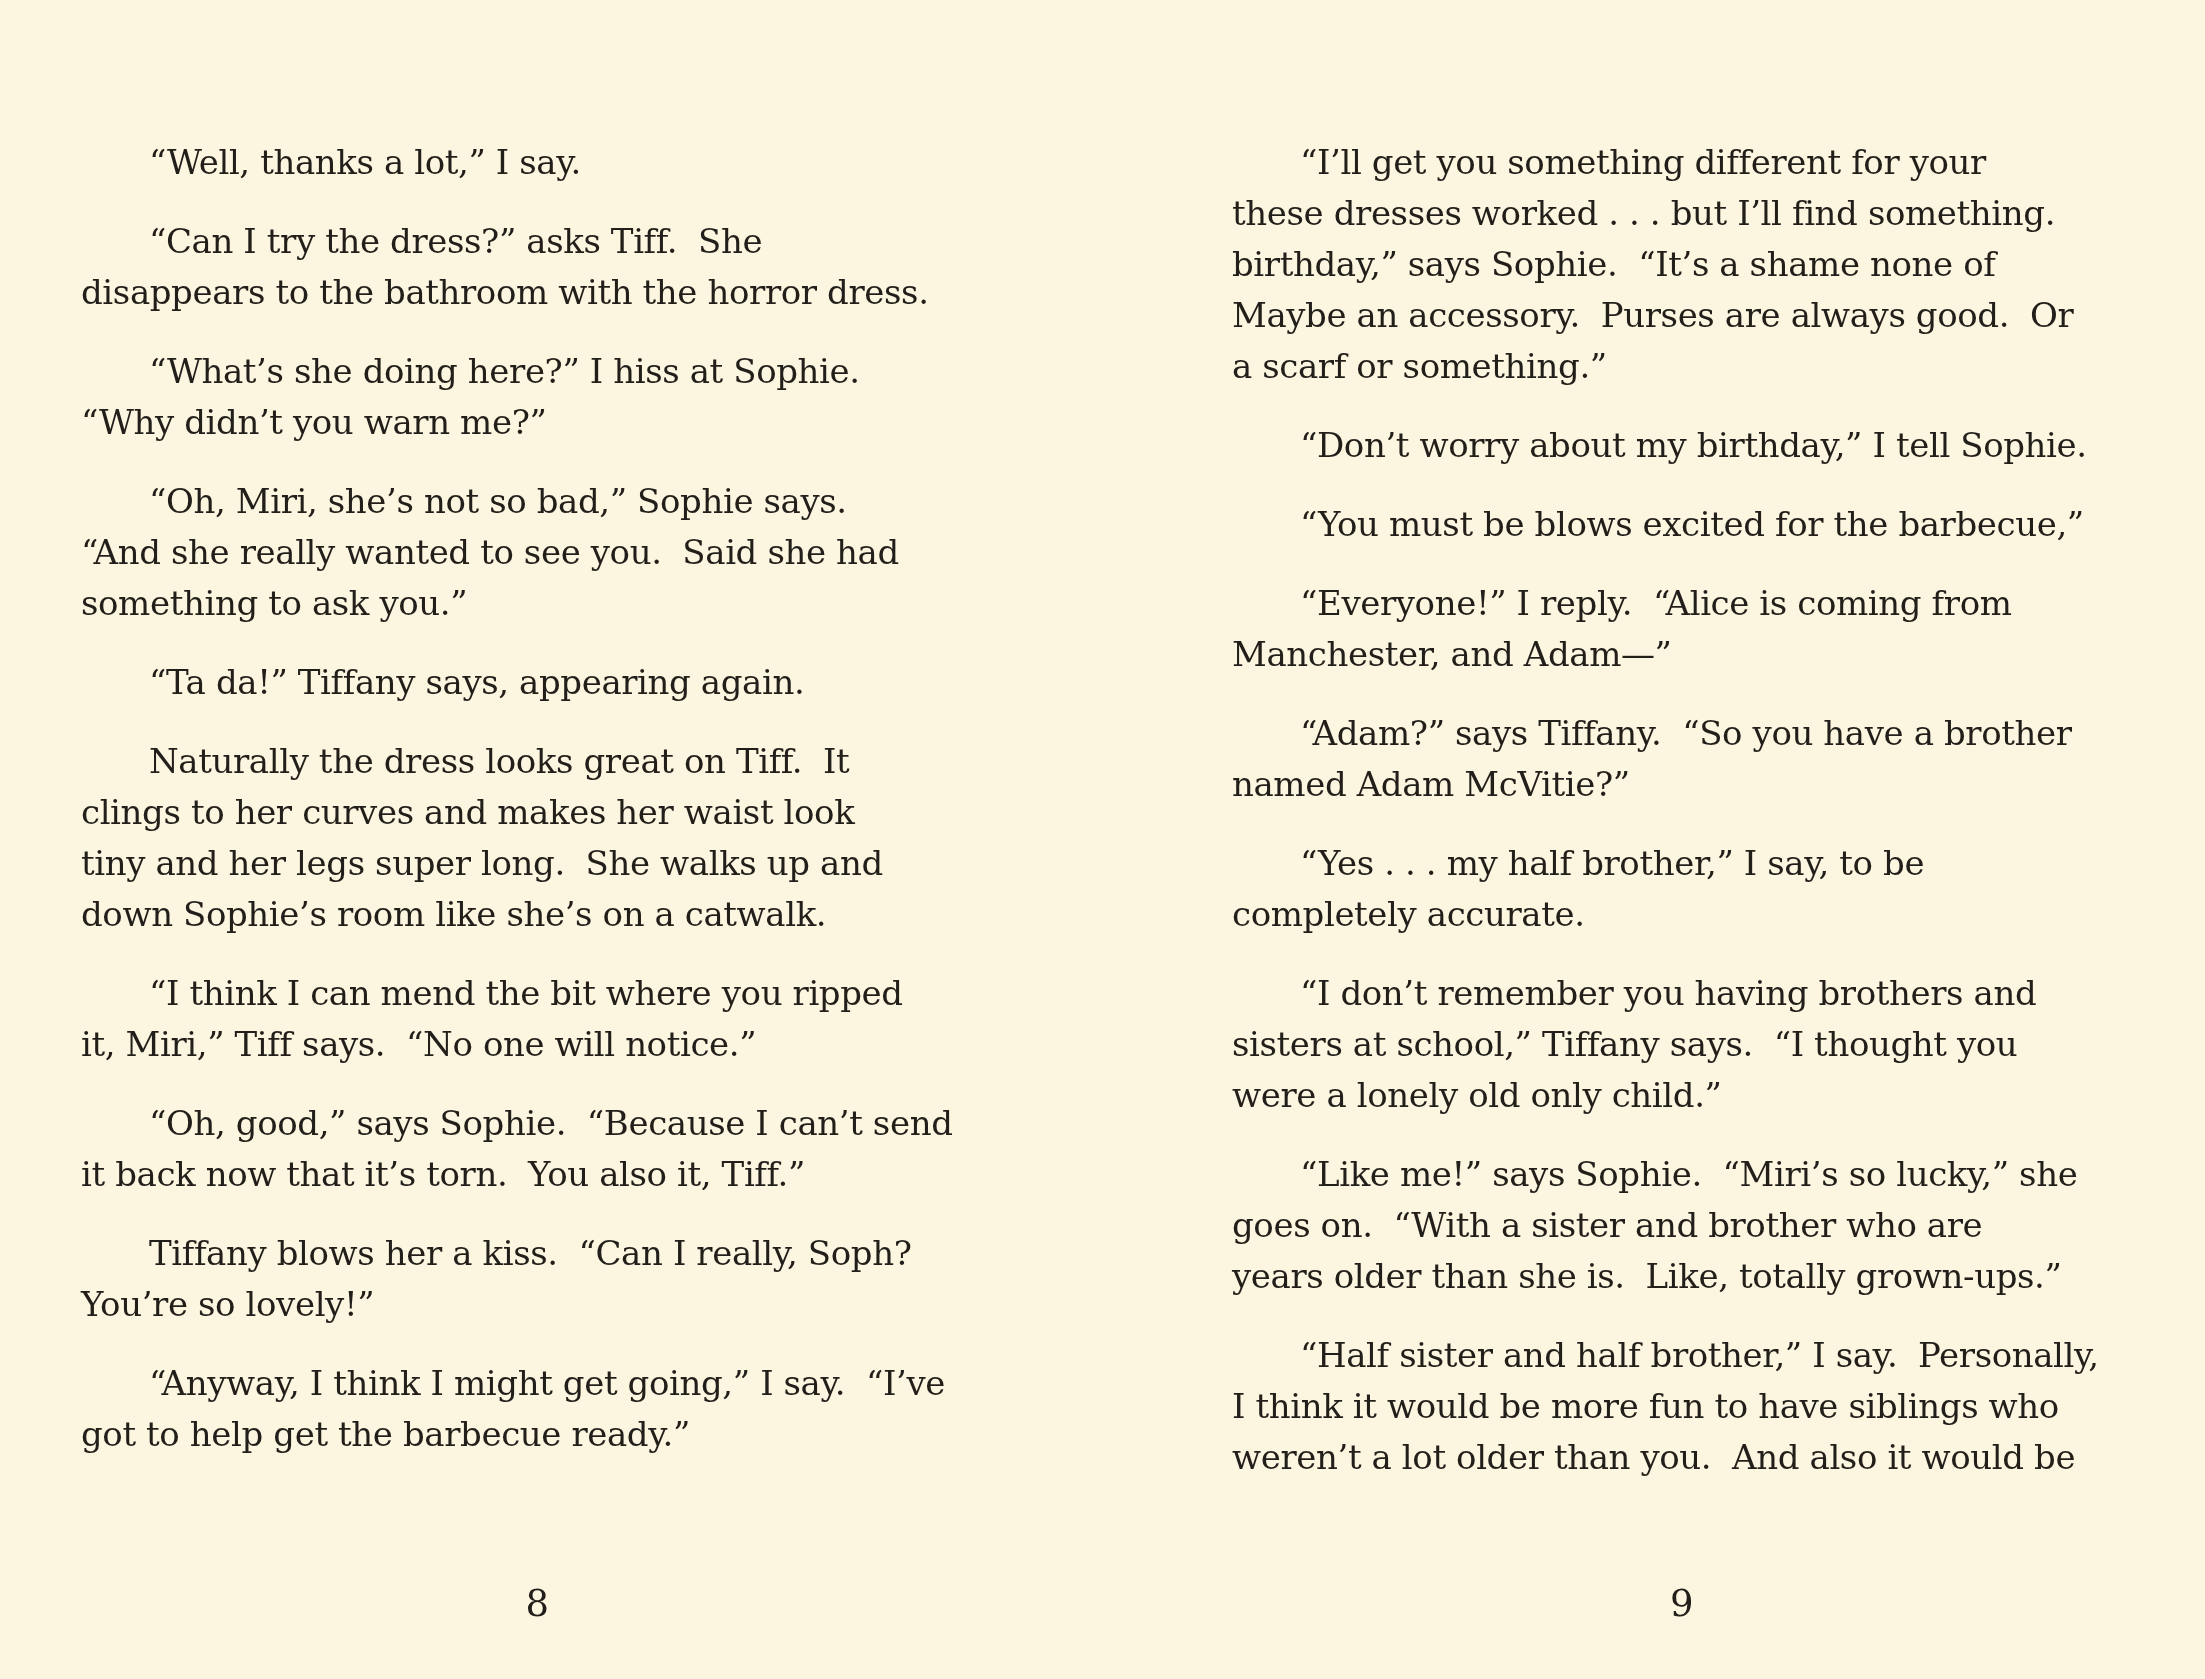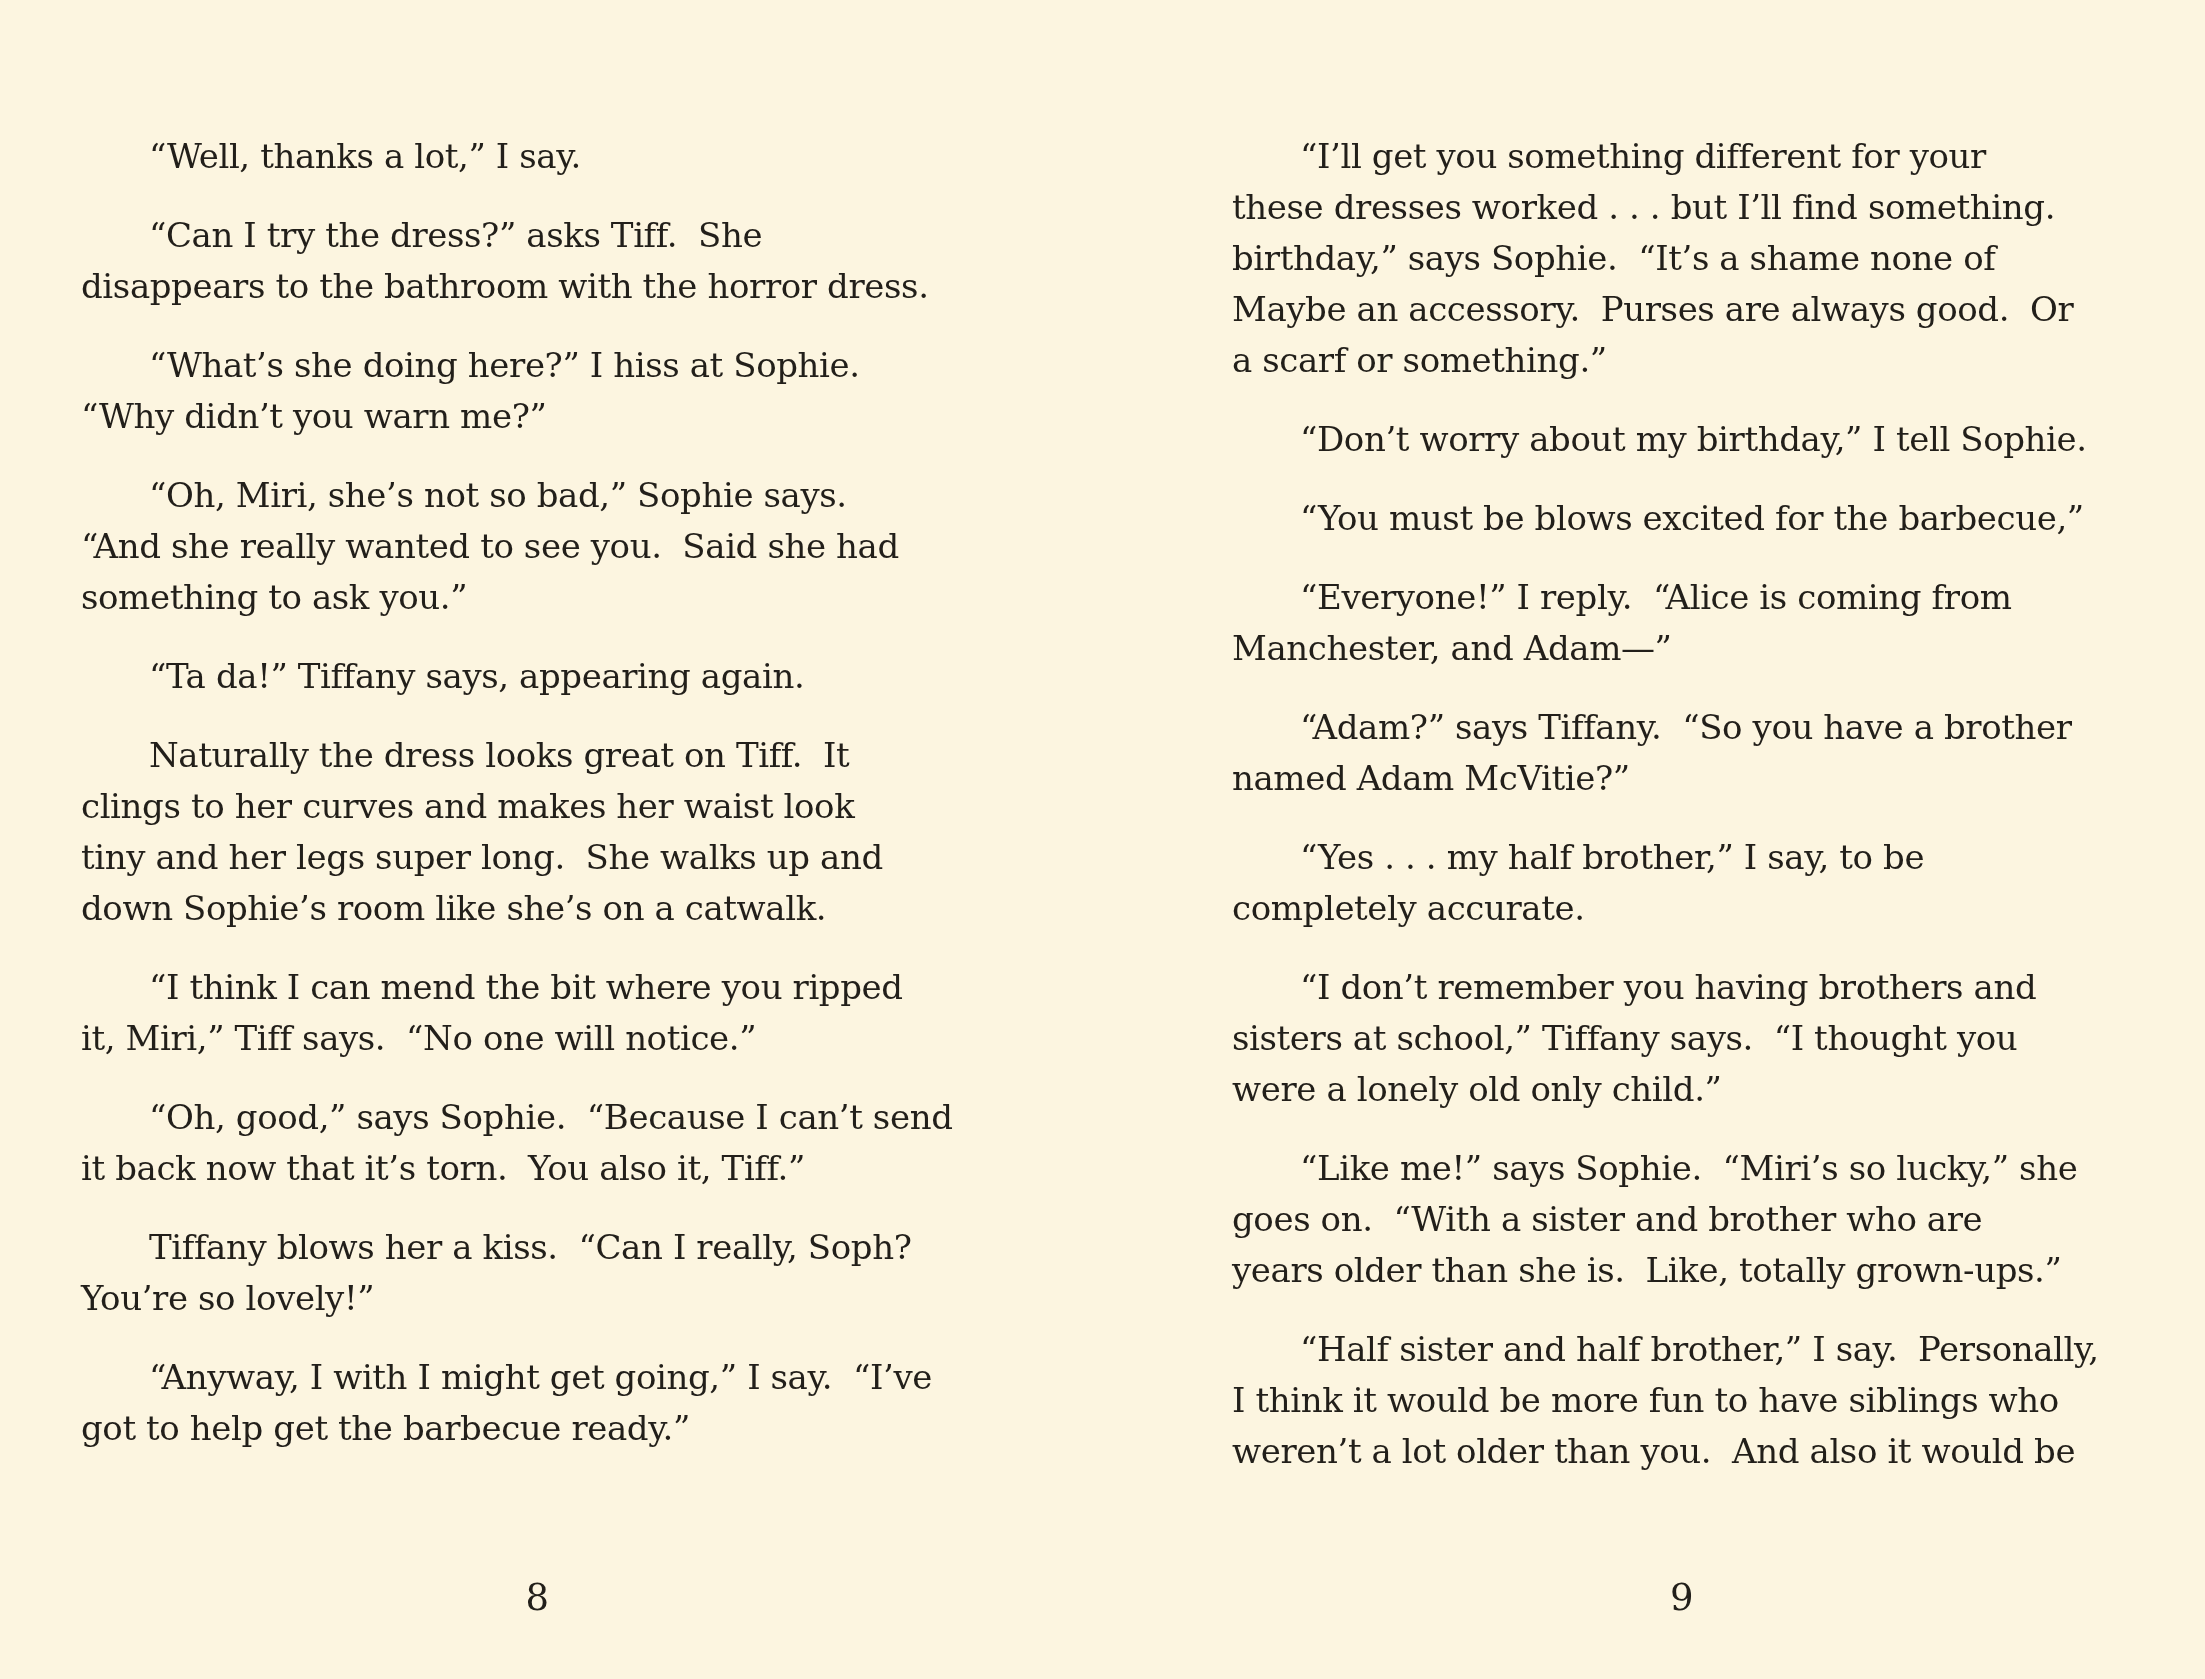--- a/index.html
+++ b/index.html
@@ -14,21 +14,21 @@
     background: #FCF5E0;
     color: #221F1A;
     font-family: "DejaVu Serif", "Liberation Serif", serif;
   }
   .spread {
     position: absolute;
     inset: 0;
   }
   .page {
     position: absolute;
-    top: 8px;
+    top: 14px;
     height: 1261px;
     text-decoration: underline;
   }
   .page.left  { left: 81px;  width: 912px; }
   .page.right { left: 1232px; width: 899px; }
   .text-block {
     position: absolute;
     top: 123px;
     left: 0;
     width: 100%;
@@ -97,21 +97,21 @@
         </p>
         <p class="para">
           <span class="line">“Oh, good,” says Sophie.  “Because I can’t send</span>
           <span class="line">it back now that it’s torn.  You also it, Tiff.”</span>
         </p>
         <p class="para">
           <span class="line">Tiffany blows her a kiss.  “Can I really, Soph?</span>
           <span class="line">You’re so lovely!”</span>
         </p>
         <p class="para">
-          <span class="line">“Anyway, I with I might get going,” I say.  “I’ve</span>
+          <span class="line">“Anyway, I think I might get going,” I say.  “I’ve</span>
           <span class="line">got to help get the barbecue ready.”</span>
         </p>
       </div>
     <div class="page-number">8</div>
   </section>
 
   <section class="page right">
     <div class="text-block">
         <p class="para">
           <span class="line">“I’ll get you something different for your</span>

